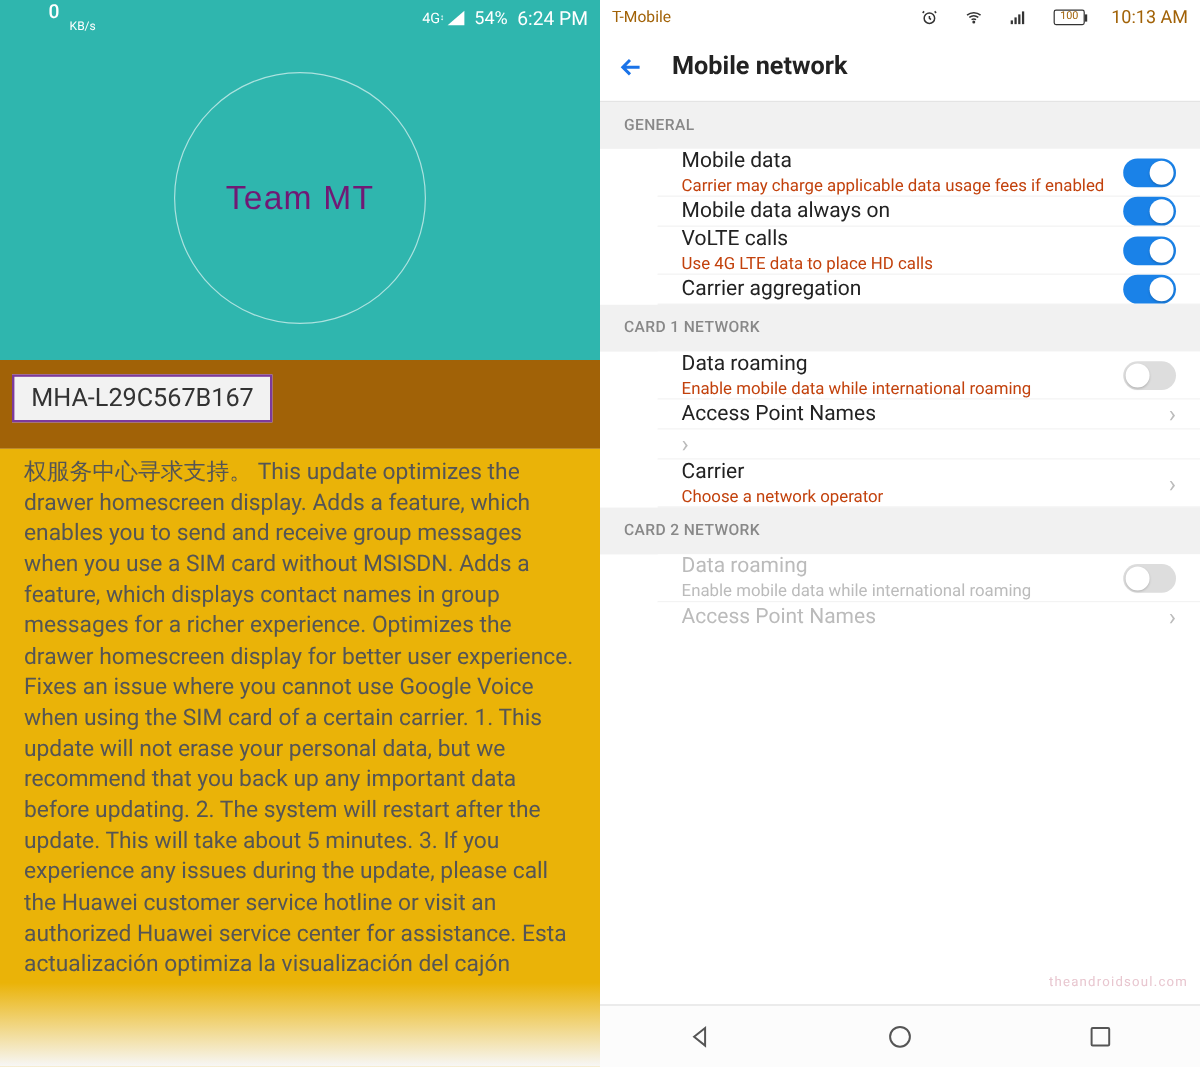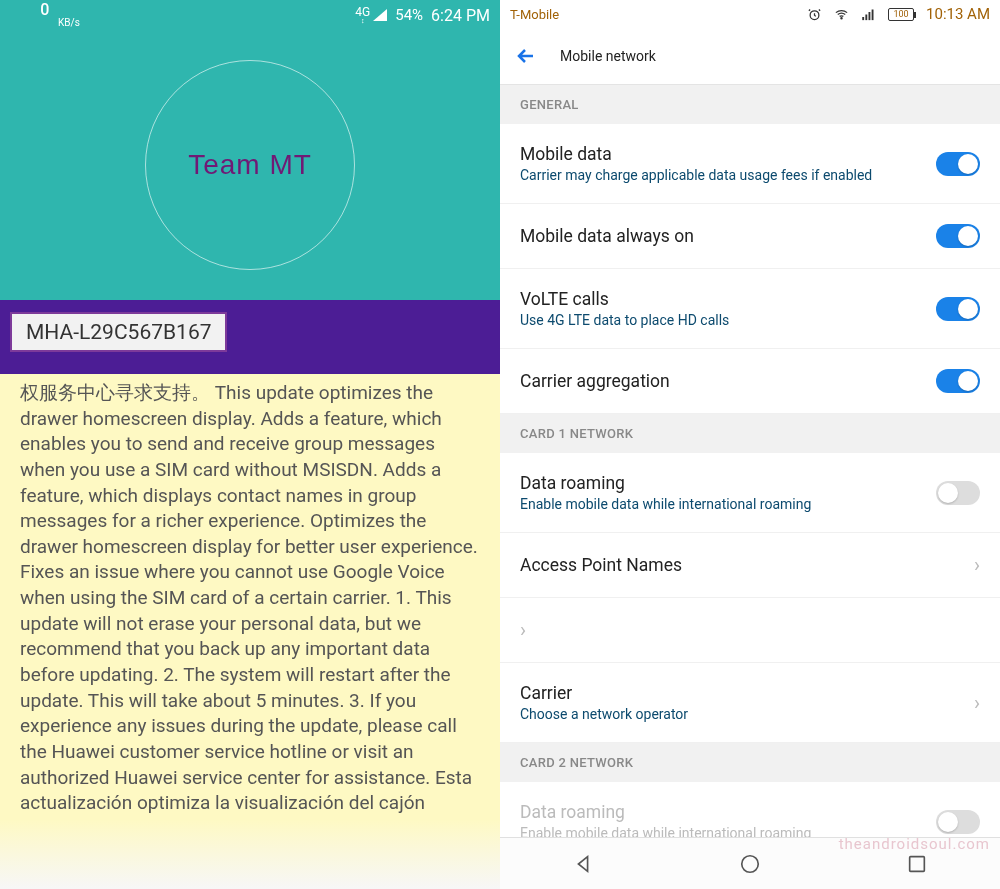--- a/index.html
+++ b/index.html
@@ -29,117 +29,119 @@
     padding: 0 10px;
     font-size: 13px;
   }
   .kbs-wrap { display: flex; flex-direction: column; align-items: center; line-height: 1; }
   .kbs-num { font-size: 16px; font-weight: 500; }
   .kbs-lab { font-size: 10px; margin-left: 48px; }
   .status-spacer { flex: 1; }
   .triangle-signal { width: 0; height: 0; border-style: solid; border-width: 0 0 12px 14px; border-color: transparent transparent #fff transparent; }
   .batt-text { margin-left: 8px; font-size: 15px; }
   .time-left { margin-left: 8px; font-size: 16px; }
-  .fourg { font-size: 11px; margin-right: 3px; display:flex; flex-direction:column; align-items:center; line-height:1;justify-content:center;}
+  .fourg { font-size: 11px; margin-right: 3px; display:flex; flex-direction:row; align-items:center; line-height:1;justify-content:center;}
   .fourg span:first-child{font-size:12px;}
   .fourg span:last-child{font-size:7px;}
 
   
   .banner {
     height: 270px;
     background: #2fb6ae;
     display: flex;
     align-items: center;
     justify-content: center;
   }
   .logo-circle {
     width: 210px; height: 210px;
     border: 1.5px solid rgba(255,255,255,0.6);
     border-radius: 50%;
     display: flex; align-items: center; justify-content: center;
   }
   .logo-text { color: #701a75; font-size: 28px; letter-spacing: 1px; font-weight: 400; font-family: sans-serif;}
 
   
-  .version-area { background: #4c1d95; padding: 12px 10px 22px 10px; }
+  .version-area { background: #a16207; padding: 12px 10px 22px 10px; }
   .version-box {
     display: inline-block;
     border: 2px solid #7d3a9a;
     padding: 6px 14px;
     font-size: 21px;
     color: #333;
     background: #f2f2f2;
   }
 
   
   .body-text {
     padding: 6px 20px 0 20px;
     font-size: 19px;
     line-height: 1.35;
     color: #555;
     overflow: hidden;
     flex: 1;
-    background: #fef9c3;
+    background: #eab308;
   }
   .fade-bottom {
     position: absolute; left: 0; right: 0; bottom: 0; height: 70px;
     background: linear-gradient(to bottom, rgba(247,247,247,0), rgba(247,247,247,1));
     pointer-events: none;
   }
 
   
   .status-bar-right {
     height: 28px;
     display: flex;
     align-items: center;
     padding: 0 10px;
     font-size: 13px;
     color: #a16207;
     background: #fff;
   }
-  .sr-right { margin-left: auto; display: flex; align-items: center; gap: 12px; }
+  .sr-right { margin-left: auto; display: flex; align-items: center; gap: 22px; }
   .icon-sm { width: 15px; height: 15px; }
   .batt-box { width:26px; height:13px; border:1px solid #333; border-radius:2px; font-size:9px; display:flex; align-items:center; justify-content:center; position:relative;}
   .batt-box::after{content:""; position:absolute; right:-3px; top:3px; width:2px; height:6px; background:#333;}
   .time-right { font-size: 15px; }
 
   
   .page-header {
     height: 56px;
     display: flex;
     align-items: center;
     padding: 0 14px;
-    font-size: 14px;
+    font-size: 21px;
     color: #222;
     background: #fff;
+    font-weight: bold;
   }
   .back-arrow { margin-right: 22px; color: #1a73e8; }
 
   .divider { height: 1px; background: #e4e4e4; }
 
   
   .section-header {
     background: #f1f1f1;
     color: #888;
     font-size: 13px;
     font-weight: 500;
     padding: 12px 20px;
     letter-spacing: 0.3px;
   }
   .setting-row {
     display: flex;
     align-items: center;
-    padding: 20px 20px;
+    padding: 0 20px;
     background: #fff;
     border-bottom: 1px solid #f0f0f0;
+    margin-left: 48px;
   }
   .setting-row:last-child { border-bottom: none; }
   .setting-text { flex: 1; }
   .setting-title { font-size: 17.5px; color: #222; }
-  .setting-sub { font-size: 14px; color: #0c4a6e; margin-top: 3px; }
+  .setting-sub { font-size: 14px; color: #c2410c; margin-top: 3px; }
   .setting-row.disabled .setting-title,
   .setting-row.disabled .setting-sub { color: #bbb; }
   .chev { color: #bbb; font-size: 20px; }
 
   
   .toggle { width: 44px; height: 24px; border-radius: 12px; position: relative; }
   .toggle.on { background: #1a82e8; }
   .toggle.off { background: #ddd; }
   .toggle::after {
     content: "";
@@ -156,23 +158,23 @@
     display: flex;
     align-items: center;
     justify-content: space-around;
     border-top: 1px solid #e0e0e0;
     background: #fcfcfc;
   }
   .nav-icon { width: 22px; height: 22px; }
 
   .watermark {
     position: absolute;
-    bottom: 36px; right: 10px;
+    bottom: 64px; right: 10px;
     color: #e8c6cf;
-    font-size: 15px;
+    font-size: 11px;
     letter-spacing: 1px;
     pointer-events: none;
   }
 
   .right-scroll { flex: 1; overflow: hidden; display:flex; flex-direction:column;}
 </style>
 </head>
 <body>
 
 <div class="left-panel">

